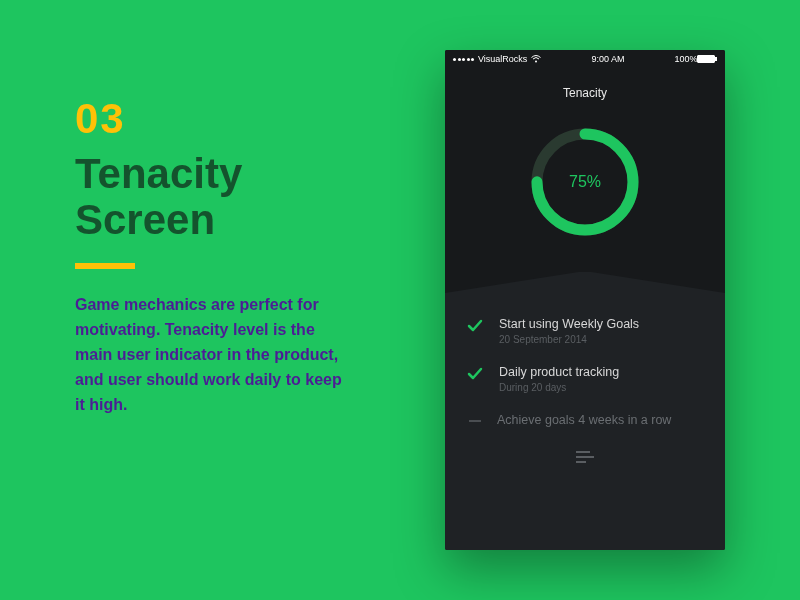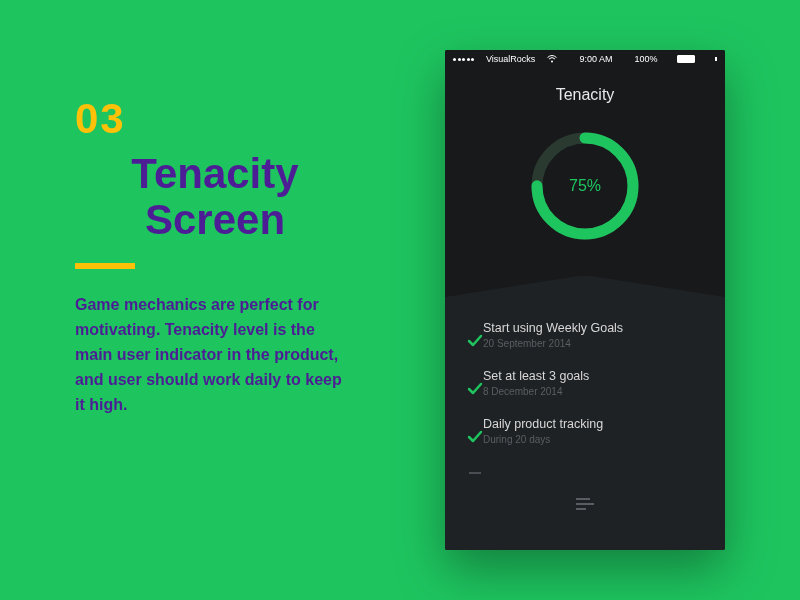--- a/index.html
+++ b/index.html
@@ -20,24 +20,23 @@
 }
 .section-number {
   font-size: 42px;
   font-weight: 700;
   color: #ffc107;
   letter-spacing: 2px;
 }
 .section-title {
   font-size: 42px;
   font-weight: 900;
-  color: #4c1d95;
+  color: #14532d;
   line-height: 1.1;
   margin-top: 8px;
-  text-align: center;
 }
 .divider {
   width: 60px;
   height: 6px;
   background: #ffc107;
   margin-top: 20px;
   margin-bottom: 24px;
 }
 .section-desc {
   font-size: 16px;
@@ -59,37 +58,37 @@
 .status-bar {
   height: 18px;
   display: flex;
   align-items: center;
   justify-content: space-between;
   padding: 0 8px;
   font-size: 9px;
   color: #fff;
   background: #17191b;
 }
-.status-left { display: flex; align-items: center; gap: 12px; }
+.status-left { display: flex; align-items: center; gap: 4px; }
 .status-dots { display: flex; gap: 1.5px; }
 .dot { width: 3px; height: 3px; border-radius: 50%; background: #fff; }
 .wifi { font-size: 10px; }
-.battery { display: flex; align-items: center; gap: 20px; }
+.battery { display: flex; align-items: center; gap: 0; }
 .batt-body { width: 18px; height: 8px; border: 1px solid #fff; border-radius: 1px; position: relative; }
 .batt-fill { position: absolute; left: 0; top: 0; bottom: 0; width: 100%; background: #fff; }
 .batt-tip { width: 1.5px; height: 4px; background: #fff; }
 .upper-section {
   background: #17191b;
   padding: 18px 0 30px;
   text-align: center;
   position: relative;
 }
 .app-title {
   color: #e8e8e8;
-  font-size: 16px;
+  font-size: 12px;
   font-weight: 400;
   margin-bottom: 22px;
 }
 .ring-wrap {
   width: 120px;
   height: 120px;
   margin: 0 auto;
   position: relative;
 }
 .ring-wrap svg { transform: rotate(-90deg); }
@@ -110,22 +109,22 @@
   border-bottom: 22px solid #1f2225;
   margin-top: -1px;
 }
 .lower-section {
   background: #1f2225;
   padding: 14px 22px 20px;
   height: 100%;
 }
 .goal-item {
   display: flex;
-  align-items: flex-end;
-  gap: 0;
+  align-items: flex-start;
+  gap: 16px;
   padding: 10px 0;
 }
 .check-icon {
   width: 16px;
   height: 16px;
   flex-shrink: 0;
   margin-top: 1px;
 }
 .goal-text { flex: 1; }
 .goal-title {
@@ -217,37 +216,29 @@
         <div class="goal-sub">20 September 2014</div>
       </div>
     </div>
     <div class="goal-item">
       <div class="check-icon">
         <svg width="16" height="16" viewBox="0 0 16 16">
             <path d="M2 8 L6 12 L14 3" stroke="#1ec55f" stroke-width="2.5" fill="none" stroke-linecap="round" stroke-linejoin="round"></path>
           </svg>
       </div>
       <div class="goal-text">
-        <div class="goal-title">Set at least 3 goals</div>
-        <div class="goal-sub">8 December 2014</div>
-      </div>
-    </div>
-    <div class="goal-item">
-      <div class="check-icon">
-        <svg width="16" height="16" viewBox="0 0 16 16">
-            <path d="M2 8 L6 12 L14 3" stroke="#1ec55f" stroke-width="2.5" fill="none" stroke-linecap="round" stroke-linejoin="round"></path>
-          </svg>
-      </div>
-      <div class="goal-text">
         <div class="goal-title">Daily product tracking</div>
         <div class="goal-sub">During 20 days</div>
       </div>
     </div>
     <div class="goal-item pending">
       <div class="dash-icon"></div>
+      <div class="goal-text">
+        <div class="goal-title">Achieve goals 4 weeks in a row</div>
+      </div>
     </div>
     <div class="bottom-icon">
       <svg width="18" height="12" viewBox="0 0 18 12">
         <rect x="0" y="0" width="14" height="2" fill="#5a5e62"></rect>
         <rect x="0" y="5" width="18" height="2" fill="#5a5e62"></rect>
         <rect x="0" y="10" width="10" height="2" fill="#5a5e62"></rect>
       </svg>
     </div>
   </div>
 </div>

